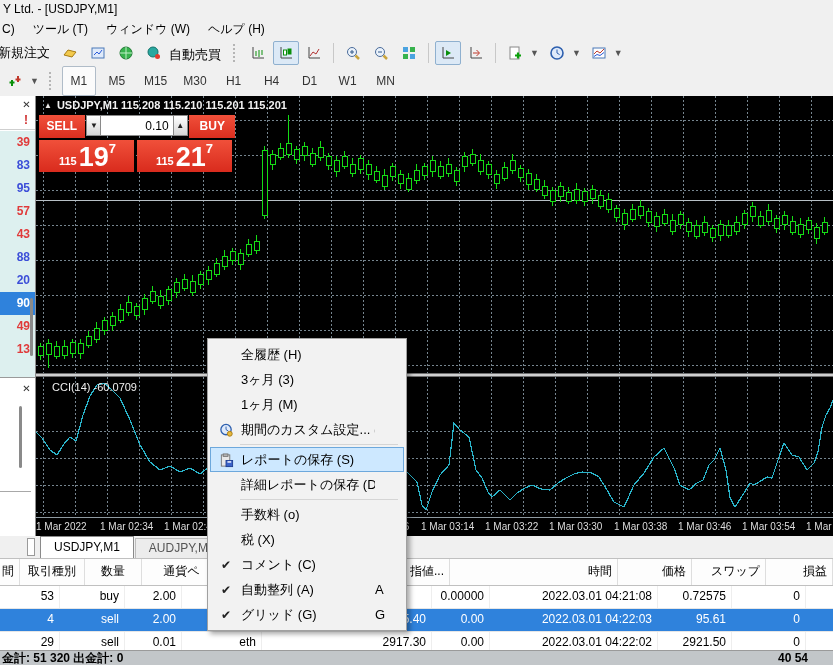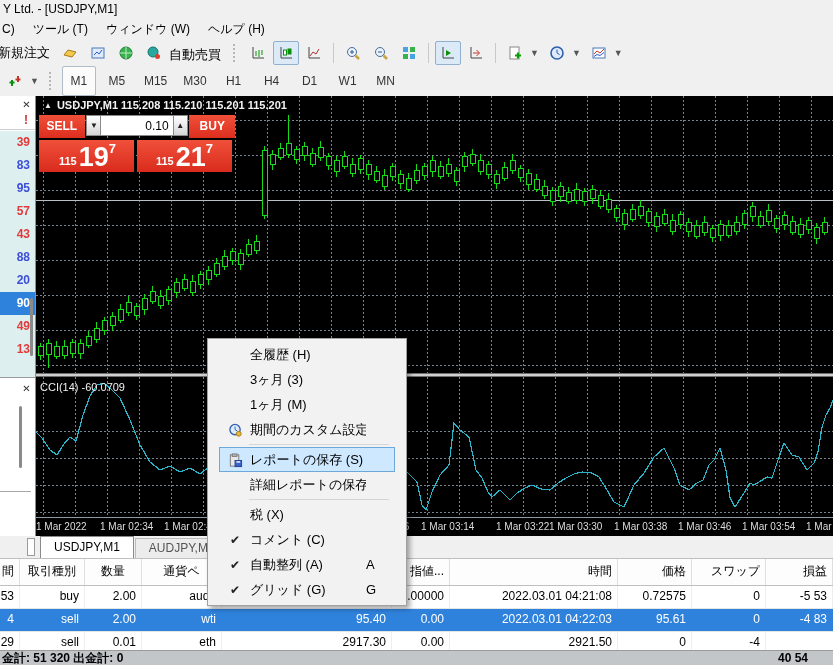--- a/index.html
+++ b/index.html
@@ -45,21 +45,21 @@
   .panel2{position:absolute;left:0;top:281px;width:35px;height:159px;background:#fff;border-top:1px solid #9a9a9a;}
   .hline{position:absolute;left:0;top:113px;width:31px;height:1px;background:#a8a8a8;}
   
   .chartcol{position:absolute;left:36px;top:96px;width:797px;height:440px;background:#000;}
   .chart-symbol{position:absolute;left:8px;top:3px;color:#f2f2f2;font-size:11px;font-weight:bold;white-space:nowrap;z-index:4;}
   .chart-symbol .tri{font-size:8px;margin-right:5px;vertical-align:1px;color:#e8e8e8;}
   #mainchart{position:absolute;left:0;top:0;}
   .paneSep{position:absolute;left:0;top:277px;width:797px;height:4px;background:#cfcfcf;
            border-top:1px solid #6e6e6e;border-bottom:1px solid #6e6e6e;box-sizing:border-box;}
   #ccichart{position:absolute;left:0;top:281px;}
-  .cci-label{position:absolute;left:4px;top:285px;color:#f0f0f0;font-size:11px;z-index:4;white-space:nowrap;}
+  .cci-label{position:absolute;left:16px;top:285px;color:#f0f0f0;font-size:11px;z-index:4;white-space:nowrap;}
   .timeaxis{position:absolute;left:0;top:421px;width:813px;height:19px;background:#000;border-top:1px solid #8e9aa2;box-sizing:border-box;}
   .ta-label{position:absolute;top:3px;color:#dcdcdc;font-size:10px;white-space:nowrap;}
   .grid{stroke:#76858f;stroke-width:1;stroke-dasharray:2 2;}
   .bidline{stroke:#b8c0c6;stroke-width:1;}
   .wick{stroke:#15dc15;stroke-width:1;}
   .body{fill:#000;stroke:#15dc15;stroke-width:1;}
   .cci{fill:none;stroke:#2ab5cb;stroke-width:1.2;}
   
   .quote{position:absolute;left:3px;top:19px;width:196px;z-index:5;}
   .qrow1{display:flex;height:23px;}
@@ -83,32 +83,32 @@
   .tabs{position:absolute;left:40px;bottom:0;display:flex;align-items:flex-end;}
   .tab{height:19px;line-height:18px;padding:0 13px;font-size:12px;color:#555;background:#ececec;
        border:1px solid #bdbdbd;border-bottom:none;margin-right:1px;}
   .tab.active{height:21px;line-height:20px;background:#fff;color:#000;border:1px solid #8a8a8a;border-bottom:none;}
   
   .terminal{position:absolute;left:0;top:558px;width:833px;height:92px;background:#fff;font-size:12px;}
   .thead,.trow{display:grid;grid-template-columns:20px 65px 57px 80px 170px 58px 168px 74px 74px 67px;}
   .thead{height:26px;line-height:25px;border-top:1px solid #c0c0c0;border-bottom:1px solid #c0c0c0;background:#fdfdfd;}
   .th{text-align:right;padding-right:5px;border-right:1px solid #dedede;overflow:hidden;white-space:nowrap;box-sizing:border-box;}
   .th.c{text-align:center;padding-right:0;}
-  .trow{height:22px;line-height:21px;border-bottom:1px solid #e6e6e6;}
+  .trow{height:22px;line-height:21px;border-bottom:1px solid #e6e6e6;padding-left:40px;}
   .td{text-align:right;padding-right:5px;border-right:1px solid #eeeeee;overflow:hidden;white-space:nowrap;box-sizing:border-box;}
   .trow.selrow{background:#2f82dc;color:#fff;}
   .trow.selrow .td{border-right-color:#2f82dc;}
   
   .statusbar{position:absolute;left:0;top:650px;width:833px;height:15px;background:#c2c6c9;
              border-top:1px solid #9a9a9a;font-size:12px;font-weight:bold;line-height:14px;box-sizing:border-box;}
   .sb-left{position:absolute;left:2px;top:0;white-space:nowrap;}
   .sb-right{position:absolute;left:778px;top:0;white-space:nowrap;}
   
   .ctxmenu{position:absolute;left:207px;top:338px;width:200px;background:#f2f2f2;border:1px solid #a0a0a0;
-           box-shadow:3px 3px 5px rgba(0,0,0,.35);padding:3px 9px;z-index:50;box-sizing:border-box;}
+           box-shadow:3px 3px 5px rgba(0,0,0,.35);padding:3px 0;z-index:50;box-sizing:border-box;}
   .ctx-item{display:flex;align-items:center;height:23px;font-size:13px;margin:0 2px;border:1px solid transparent;}
   .ctx-item.hl{background:#cde8ff;border:1px solid #6da8dc;}
   .ctx-gutter{width:30px;text-align:center;flex:0 0 30px;}
   .ctx-gutter.chk{font-size:12px;color:#222;}
   .ctx-gutter svg{width:15px;height:15px;vertical-align:middle;}
   .ctx-label{flex:1;white-space:nowrap;overflow:hidden;}
   .ctx-short{width:22px;flex:0 0 22px;margin-right:6px;font-size:13px;}
   .ctx-sep{height:1px;background:#d5d5d5;margin:2px 8px 2px 32px;}
 </style>
 </head>
@@ -576,21 +576,21 @@
       </svg>
     <div class="cci-label">CCI(14) -60.0709</div>
     <div class="timeaxis" id="timeaxis">
         <span class="ta-label" style="left: 0px;">1 Mar 2022</span>
         <span class="ta-label" style="left: 64px;">1 Mar 02:34</span>
         <span class="ta-label" style="left: 128px;">1 Mar 02:42</span>
         <span class="ta-label" style="left: 192px;">1 Mar 02:50</span>
         <span class="ta-label" style="left: 256px;">1 Mar 02:58</span>
         <span class="ta-label" style="left: 320px;">1 Mar 03:06</span>
         <span class="ta-label" style="left: 385px;">1 Mar 03:14</span>
-        <span class="ta-label" style="left: 449px; margin-left: 11px;">1 Mar 03:22</span>
+        <span class="ta-label" style="left: 449px;">1 Mar 03:22</span>
         <span class="ta-label" style="left: 513px;">1 Mar 03:30</span>
         <span class="ta-label" style="left: 578px;">1 Mar 03:38</span>
         <span class="ta-label" style="left: 642px;">1 Mar 03:46</span>
         <span class="ta-label" style="left: 706px;">1 Mar 03:54</span>
         <span class="ta-label" style="left: 770px;">1 Mar</span>
       </div>
   </div>
 
   <div class="tabbar">
     <div class="tab-notch"></div>
@@ -638,20 +638,21 @@
           <div class="td">0</div>
           <div class="td">-4 83</div>
         </div>
         <div class="trow">
           <div class="td">29</div>
           <div class="td">sell</div>
           <div class="td">0.01</div>
           <div class="td">eth</div>
           <div class="td">2917.30</div>
           <div class="td">0.00</div>
+          <div class="td">2022.03.01 04:22:02</div>
           <div class="td">2921.50</div>
           <div class="td">0</div>
           <div class="td">-4</div>
         </div>
       </div>
   </div>
 
   <div class="statusbar">
     <span class="sb-left">金計: 51 320  出金計: 0</span>
     <span class="sb-right">40 54</span>
@@ -694,20 +695,25 @@
         <span class="ctx-short"></span>
       </div>
       <div class="ctx-item">
         <span class="ctx-gutter"></span>
         <span class="ctx-label">詳細レポートの保存 (D)</span>
         <span class="ctx-short"></span>
       </div>
       <div class="ctx-sep"></div>
       <div class="ctx-item">
         <span class="ctx-gutter"></span>
+        <span class="ctx-label">手数料 (o)</span>
+        <span class="ctx-short"></span>
+      </div>
+      <div class="ctx-item">
+        <span class="ctx-gutter"></span>
         <span class="ctx-label">税 (X)</span>
         <span class="ctx-short"></span>
       </div>
       <div class="ctx-item">
         <span class="ctx-gutter chk">✔</span>
         <span class="ctx-label">コメント (C)</span>
         <span class="ctx-short"></span>
       </div>
       <div class="ctx-item">
         <span class="ctx-gutter chk">✔</span>

